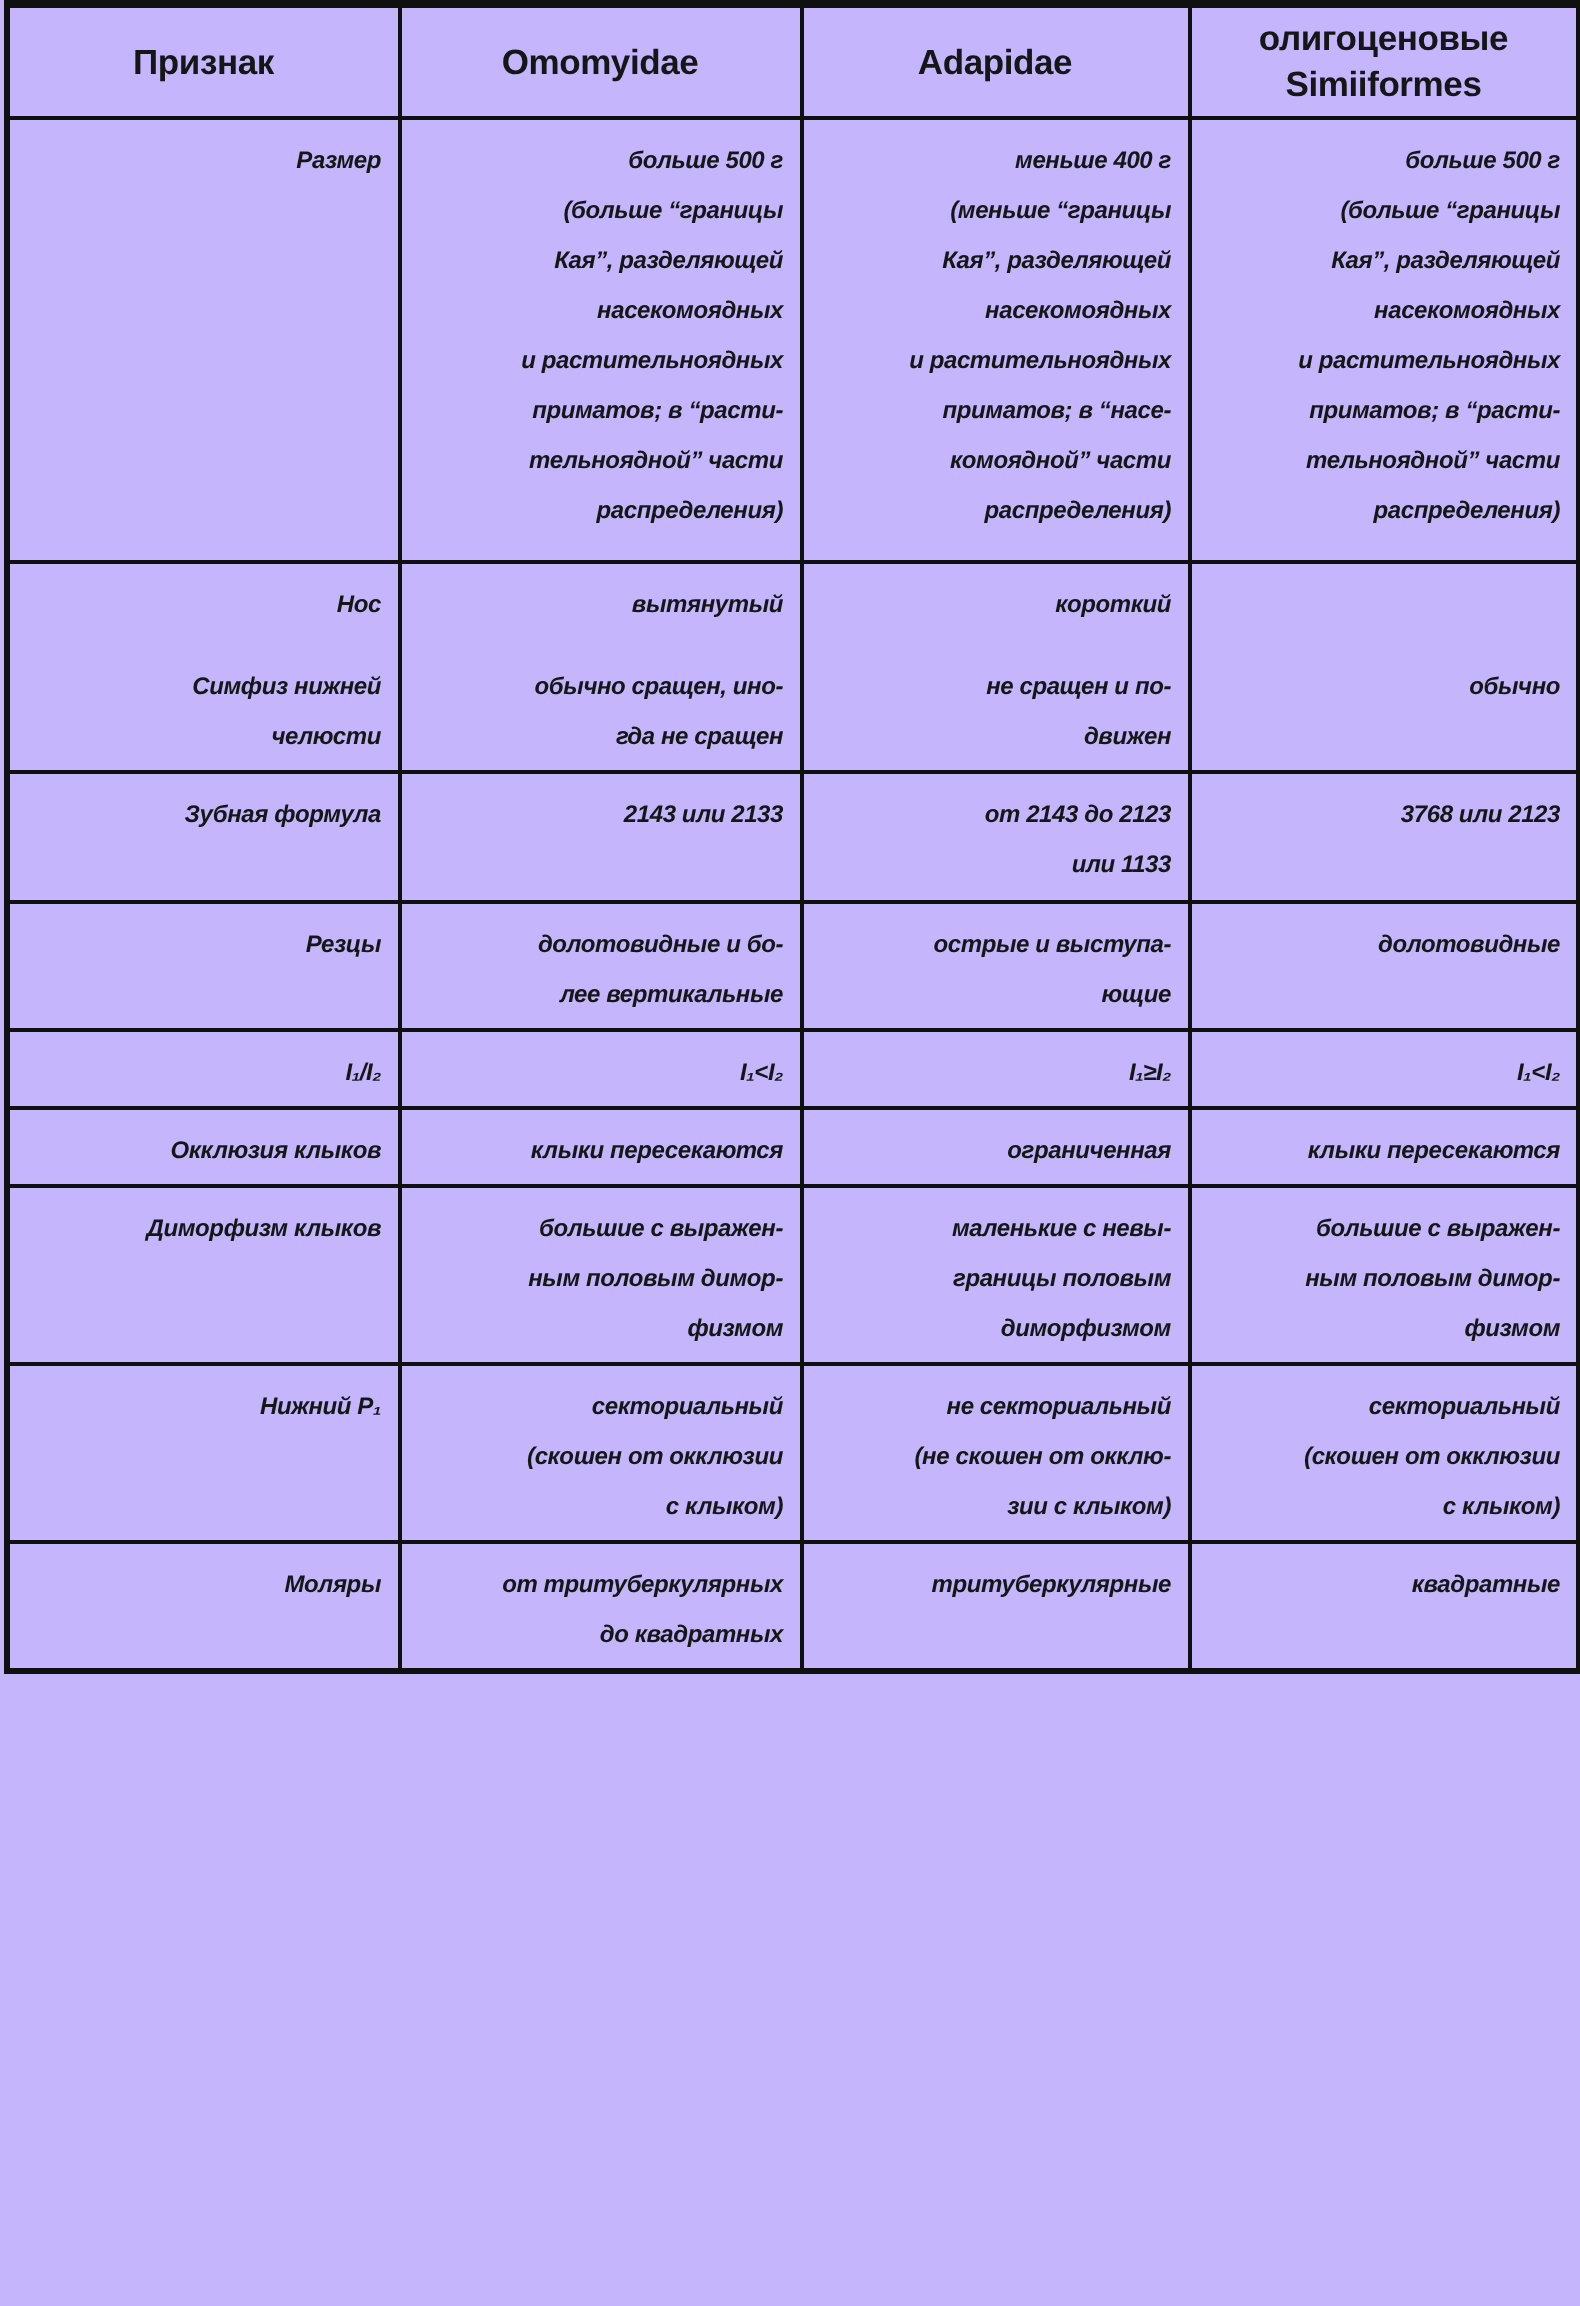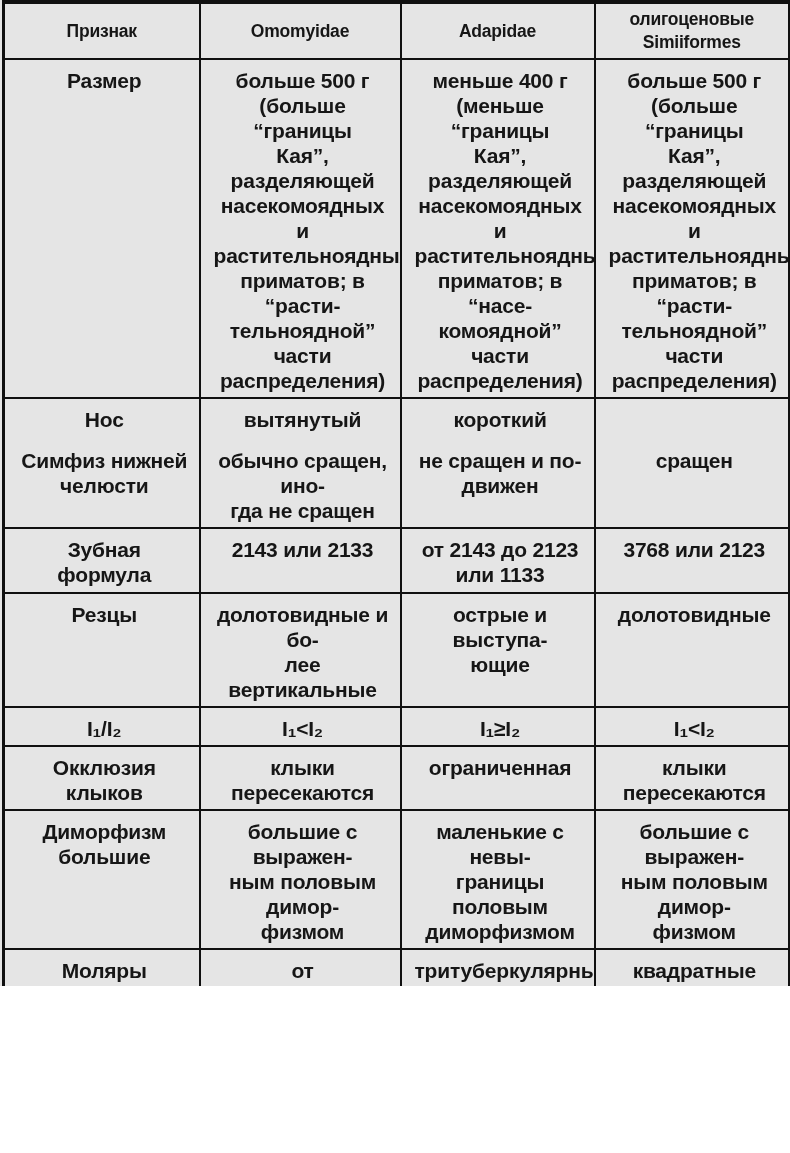--- a/index.html
+++ b/index.html
@@ -2,22 +2,22 @@
 <html lang="ru"><head>
 <meta charset="utf-8">
 <style>
   html, body {
     margin: 0;
     padding: 0;
     background: #ffffff;
   }
   .page {
     width: 790px;
-    height: 986px;
-    background: #e5e5e5;
+    height: 1153px;
+    background: #c4b5fd;
     box-sizing: border-box;
     font-family: "Liberation Sans", "DejaVu Sans", sans-serif;
     color: #161616;
     overflow: hidden;
   }
   table.cmp {
     width: 786px;
     margin: 0 2px;
     border-collapse: collapse;
     table-layout: fixed;
@@ -39,25 +39,26 @@
   }
   table.cmp th {
     height: 52px;
     font-size: 17.5px;
     line-height: 23px;
     text-align: center;
     vertical-align: middle;
     padding: 4px 6px;
   }
   table.cmp td {
-    font-size: 21px;
+    font-size: 12px;
     line-height: 25px;
-    text-align: center;
+    text-align: right;
     vertical-align: top;
     padding: 8px 8px 4px 13px;
+    font-style: italic;
   }
   
   tr.r-razmer      td { height: 222px; }
   tr.r-nos         td { height: 42px; border-bottom: none; }
   tr.r-simfiz      td { height: 46px; border-top: none; }
   tr.r-zubformula  td { height: 65px; }
   tr.r-zubduga     td { height: 59px; }
   tr.r-rezcy       td { height: 61px; }
   tr.r-i1i2        td { height: 39px; }
   tr.r-okklyuziya  td { height: 38px; }
@@ -120,21 +121,21 @@
         <td>короткий</td>
         <td></td>
       </tr>
       <tr class="r-simfiz">
         <td>Симфиз нижней
 челюсти</td>
         <td>обычно сращен, ино-
 гда не сращен</td>
         <td>не сращен и по-
 движен</td>
-        <td>сращен</td>
+        <td>обычно</td>
       </tr>
       <tr class="r-zubformula">
         <td>Зубная формула</td>
         <td>2143 или 2133</td>
         <td>от 2143 до 2123
 или 1133</td>
         <td>3768 или 2123</td>
       </tr>
       <tr class="r-rezcy">
         <td>Резцы</td>
@@ -150,30 +151,42 @@
         <td>I₁≥I₂</td>
         <td>I₁&lt;I₂</td>
       </tr>
       <tr class="r-okklyuziya">
         <td>Окклюзия клыков</td>
         <td>клыки пересекаются</td>
         <td>ограниченная</td>
         <td>клыки пересекаются</td>
       </tr>
       <tr class="r-dimorfizm">
-        <td>Диморфизм большие</td>
+        <td>Диморфизм клыков</td>
         <td>большие с выражен-
 ным половым димор-
 физмом</td>
         <td>маленькие с невы-
 границы половым
 диморфизмом</td>
         <td>большие с выражен-
 ным половым димор-
 физмом</td>
+      </tr>
+      <tr class="r-nizhniyp1">
+        <td>Нижний P₁</td>
+        <td>секториальный
+(скошен от окклюзии
+с клыком)</td>
+        <td>не секториальный
+(не скошен от окклю-
+зии с клыком)</td>
+        <td>секториальный
+(скошен от окклюзии
+с клыком)</td>
       </tr>
       <tr class="r-molyary">
         <td>Моляры</td>
         <td>от тритуберкулярных
 до квадратных</td>
         <td>тритуберкулярные</td>
         <td>квадратные</td>
       </tr>
 
     </tbody>

